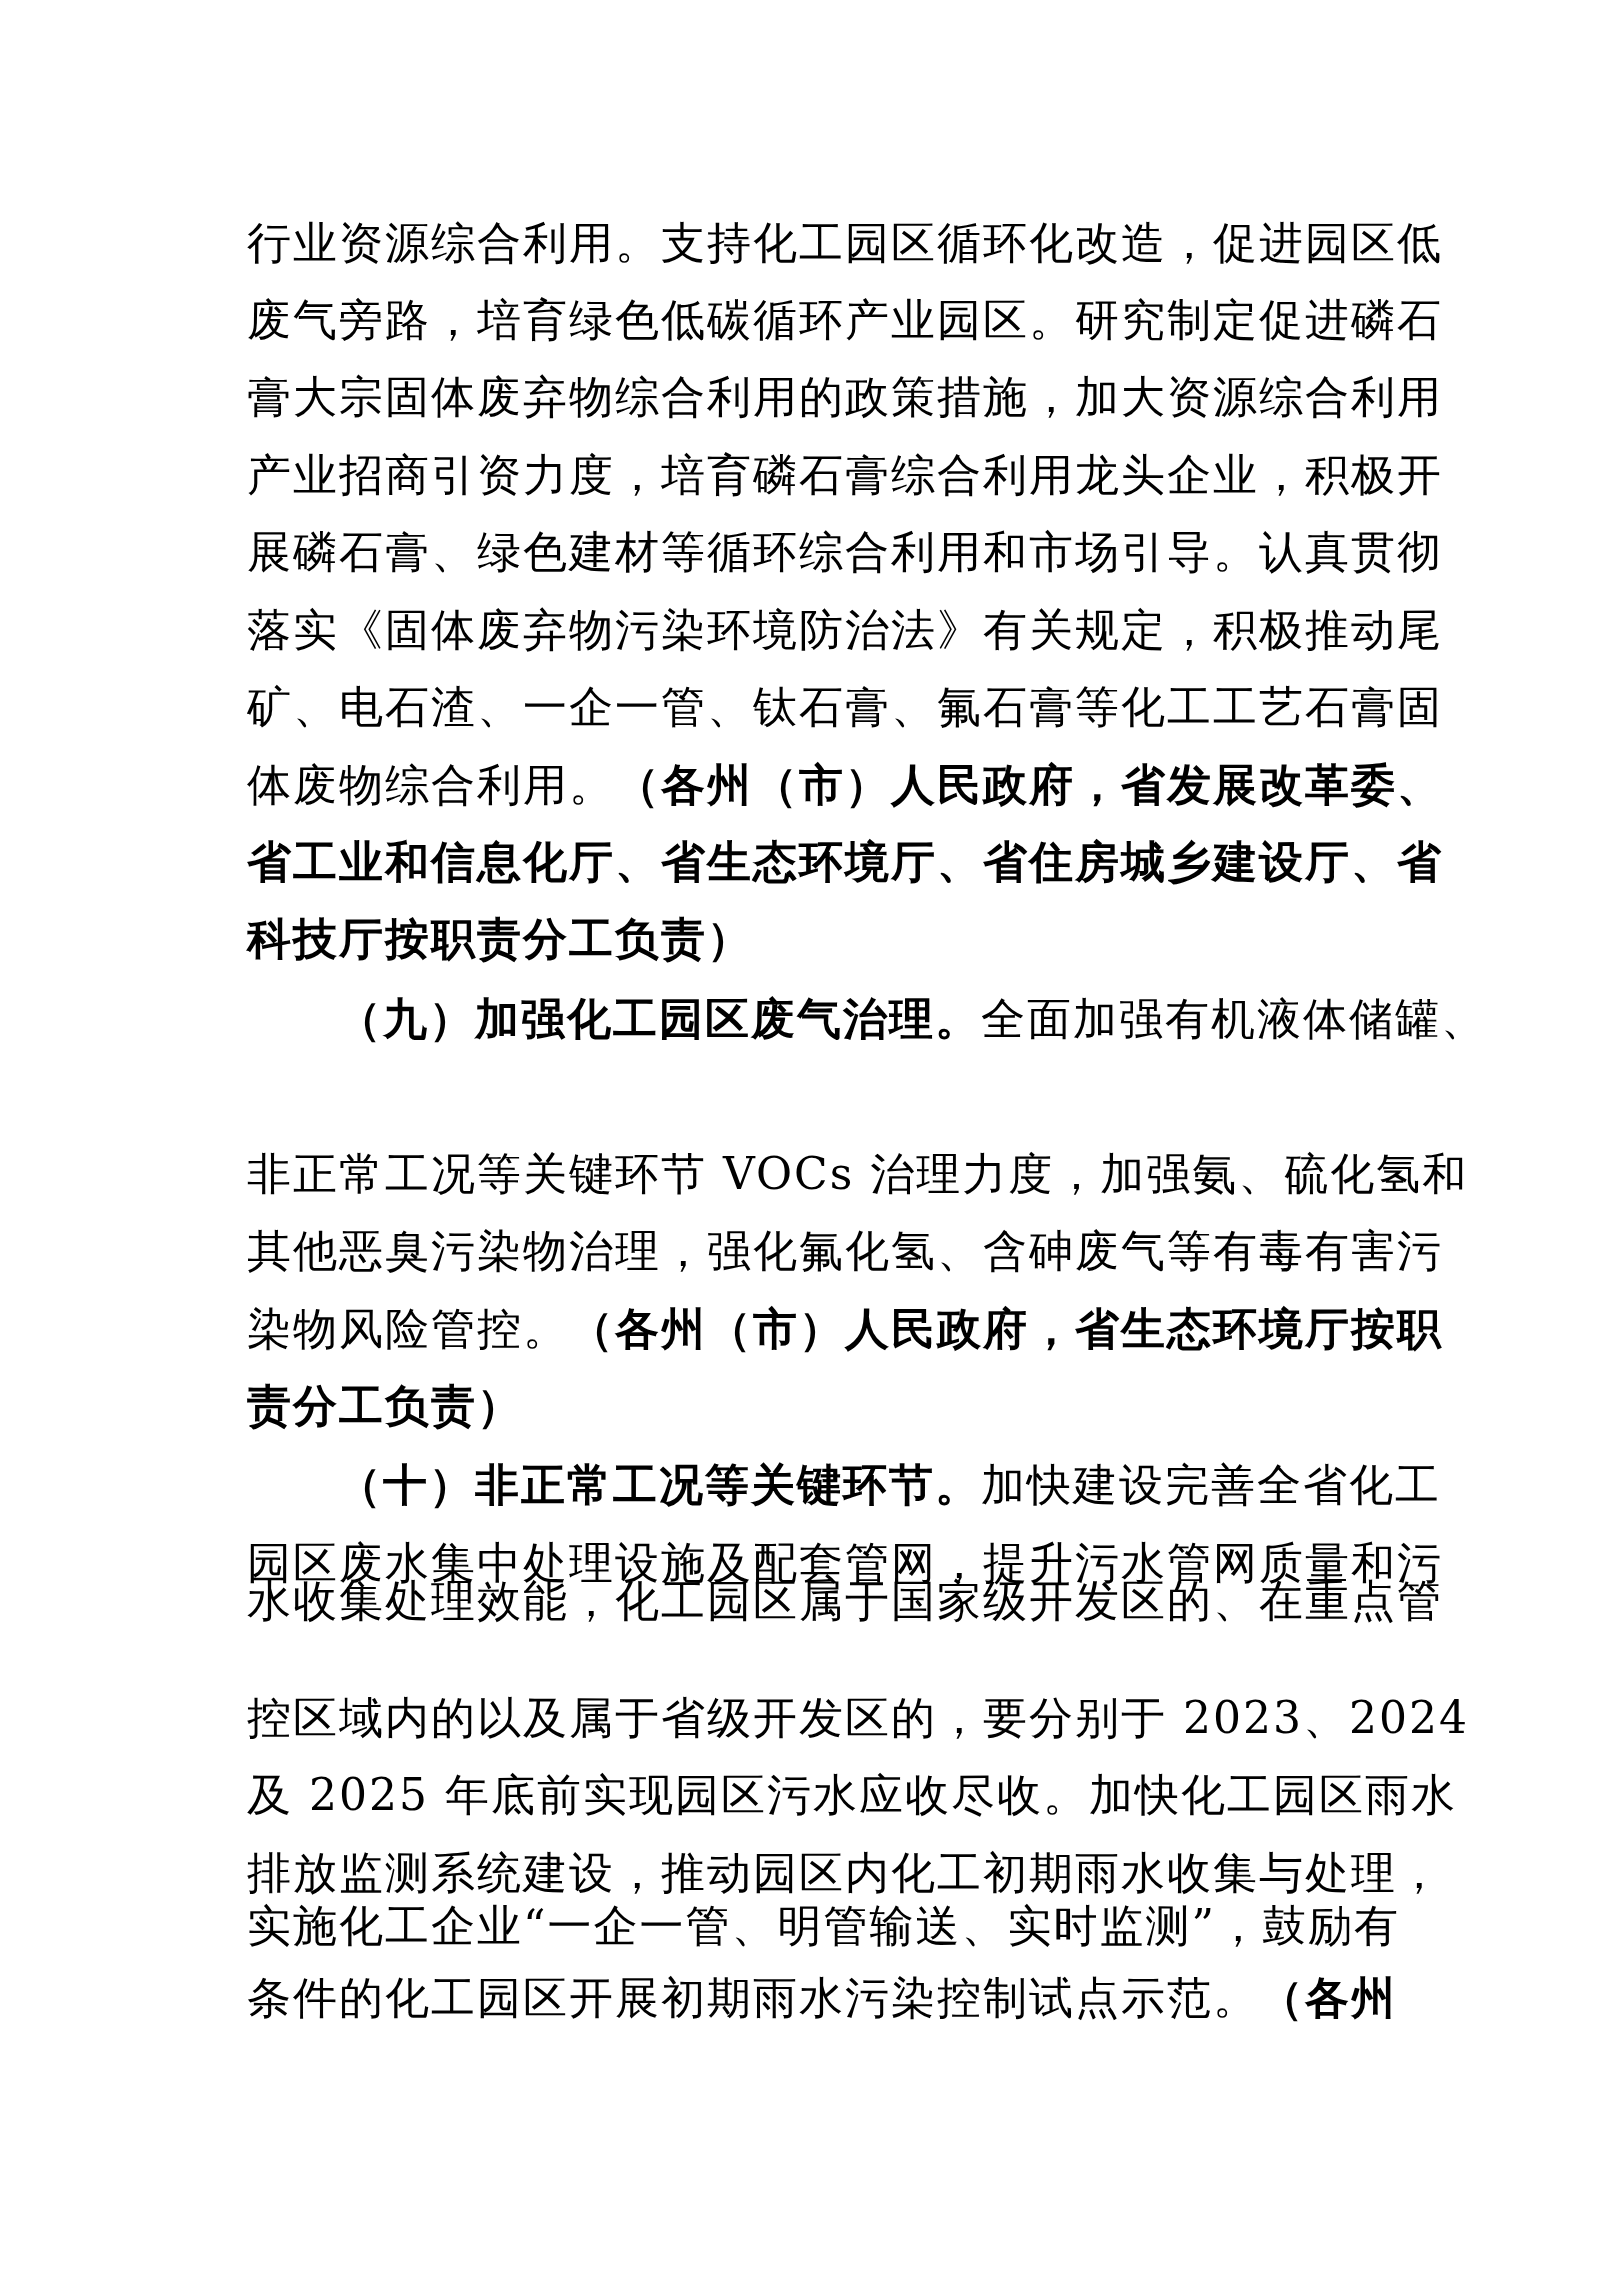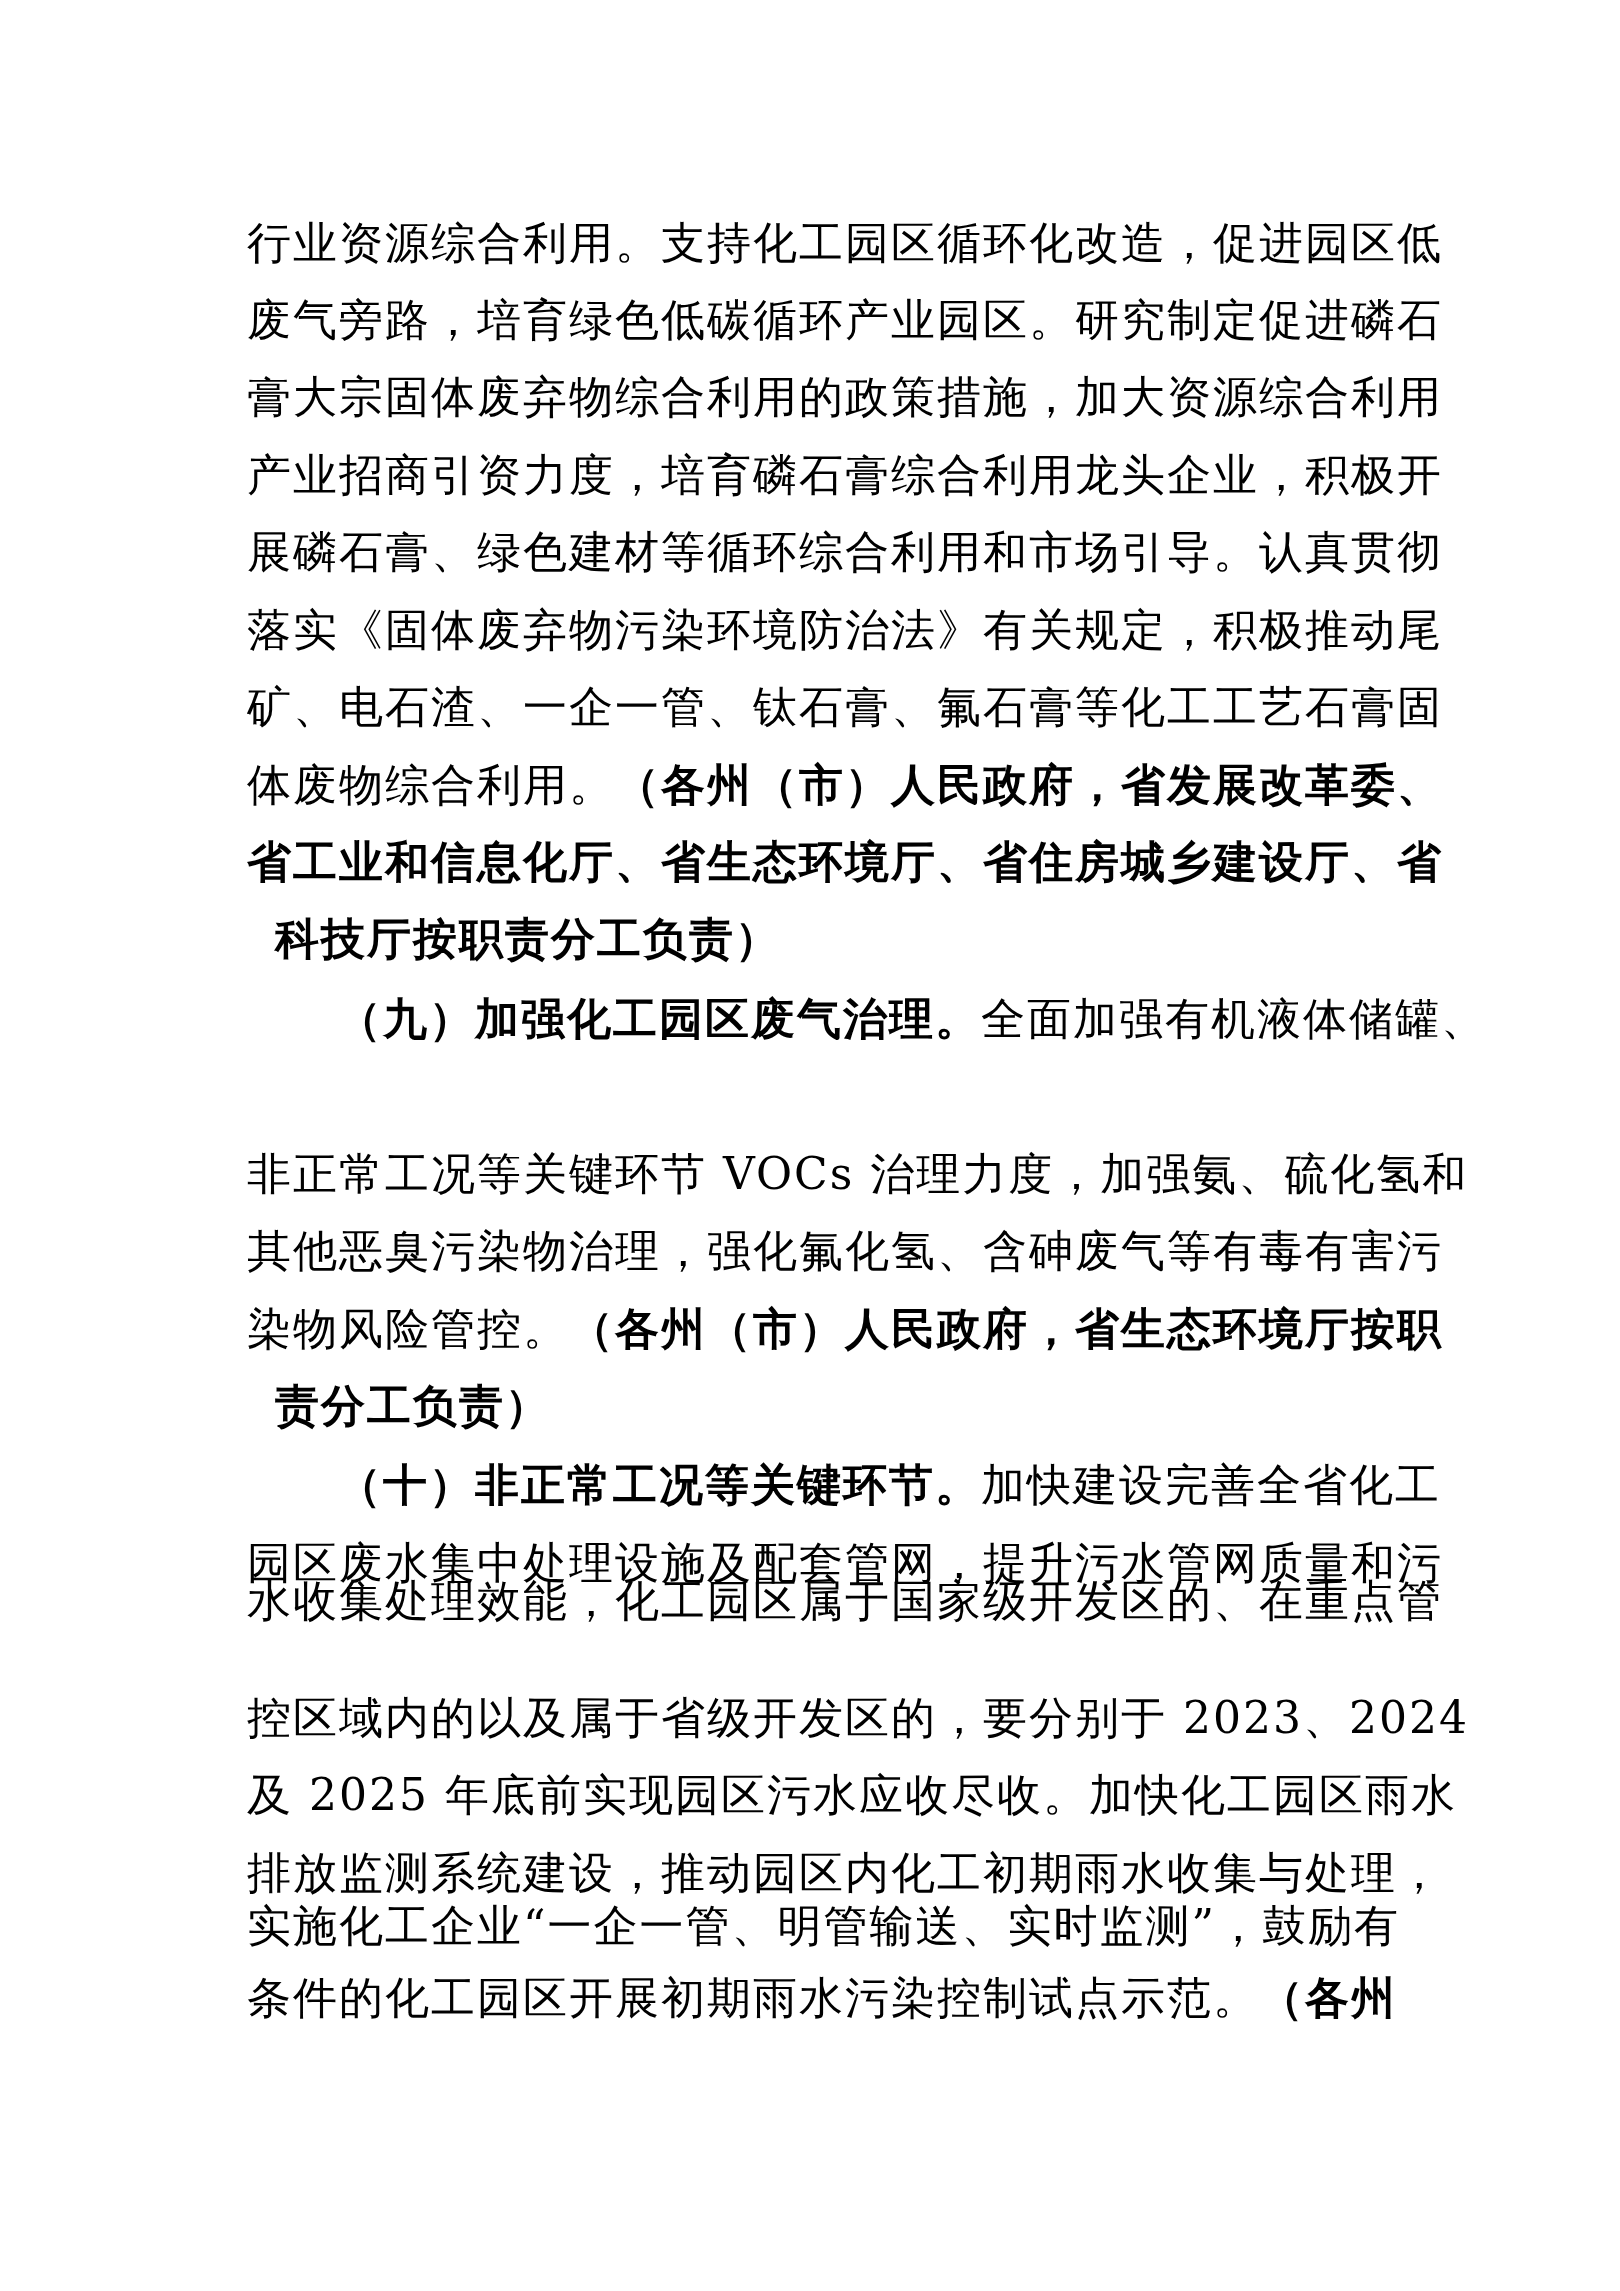--- a/index.html
+++ b/index.html
@@ -34,21 +34,20 @@
     text-align: justify;
     text-align-last: justify;
     letter-spacing: 2px;
   }
   .line.indent {
     left: 337px;
     width: 1039px;
   }
   .line.last {
     text-align-last: left;
-    margin-left: 28px;
   }
   .b {
     font-weight: bold;
     font-family: "DejaVu Sans", "Liberation Sans", sans-serif;
   }
 </style>
 </head>
 <body>
 
 <div class="page">

